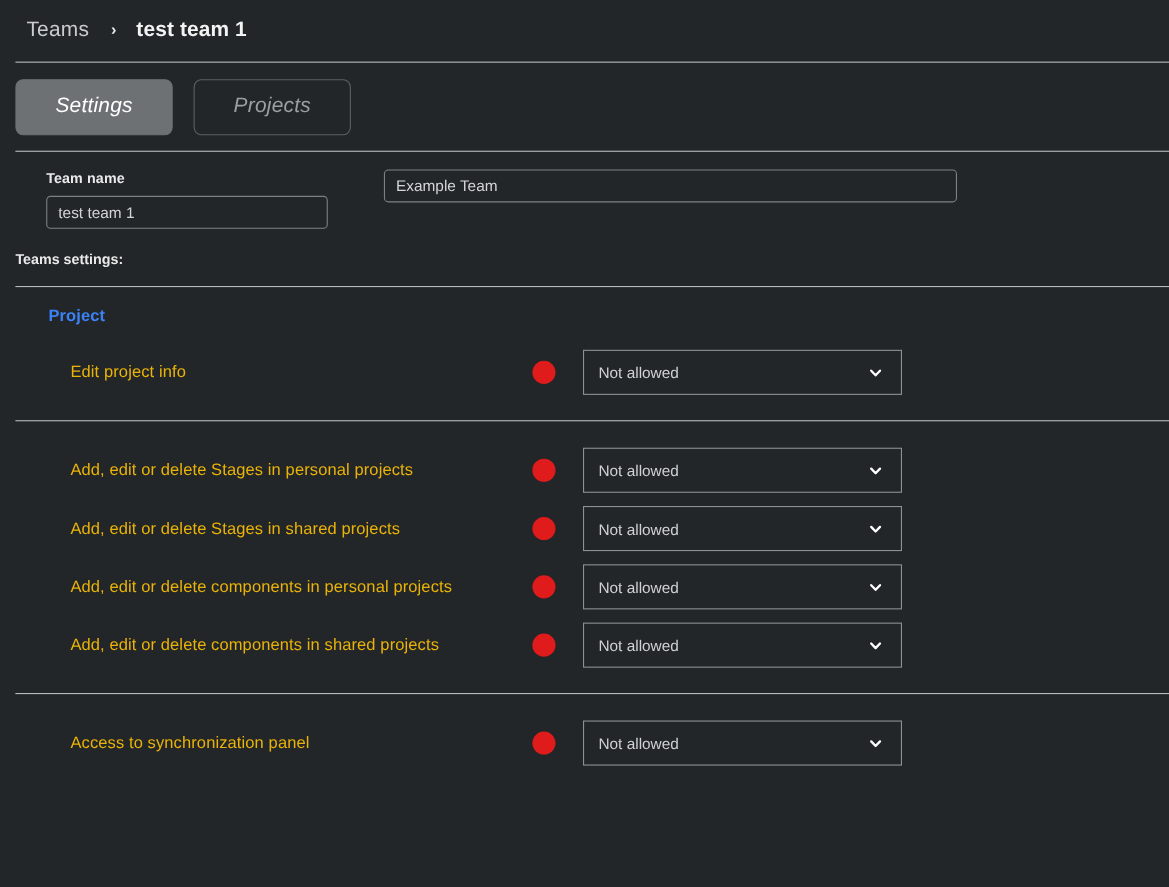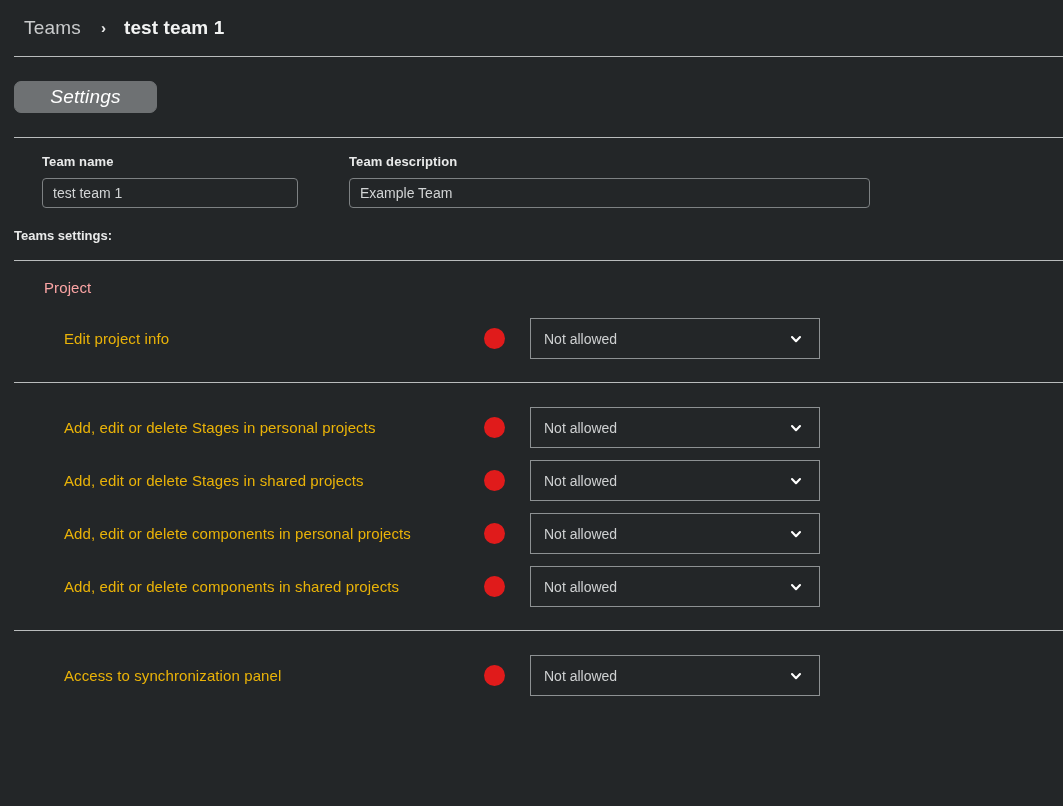--- a/index.html
+++ b/index.html
@@ -53,21 +53,21 @@
   
   .tabs-bar {
     height: 80px;
     display: flex;
     align-items: center;
     padding-left: 14px;
     gap: 19px;
     box-sizing: border-box;
   }
   .tab {
-    height: 32px;
+    height: 51px;
     min-width: 143px;
     padding: 0 18px;
     border-radius: 7px;
     display: flex;
     align-items: center;
     justify-content: center;
     font-size: 19px;
     font-style: italic;
     box-sizing: border-box;
     border: 1px solid #5c6063;
@@ -125,22 +125,22 @@
     margin-top: 20px;
     margin-bottom: 0;
   }
 
   
   .section {
     padding-top: 18px;
   }
   .section-title {
     font-size: 15px;
-    font-weight: 400;
-    color: #fca5a5;
+    font-weight: 700;
+    color: #3b82f6;
     padding-left: 44px;
     margin-bottom: 16px;
     letter-spacing: .1px;
   }
   .perm-row {
     height: 53px;
     display: flex;
     align-items: center;
     position: relative;
   }
@@ -199,32 +199,34 @@
   <span class="crumb-root">Teams</span>
   <span class="crumb-sep">›</span>
   <span class="crumb-current">test team 1</span>
 </div>
 <div class="hdivider"></div>
 
 <div class="tabs-bar">
   <div class="tab active">
     <span>Settings</span>
   </div>
+  <div class="tab">
+    <span>Projects</span>
+  </div>
 </div>
 <div class="hdivider"></div>
 
 <div class="fields-area">
   <div class="field-row">
     <div class="field field-name">
       <span class="field-label">Team name</span>
       <input class="field-input" type="text" value="test team 1" style="">
     </div>
     <div class="field-gap"></div>
     <div class="field field-desc">
-      <span class="field-label">Team description</span>
       <input class="field-input" type="text" value="Example Team" style="">
     </div>
   </div>
   <div class="settings-label">Teams settings:</div>
 </div>
 <div class="section-divider"></div>
 
 <div class="section">
   <div class="section-title">Project</div>
 

